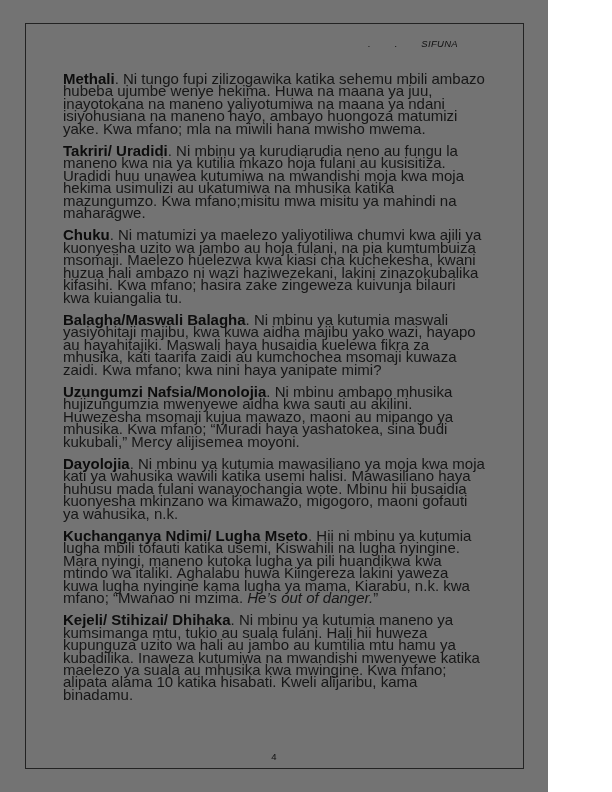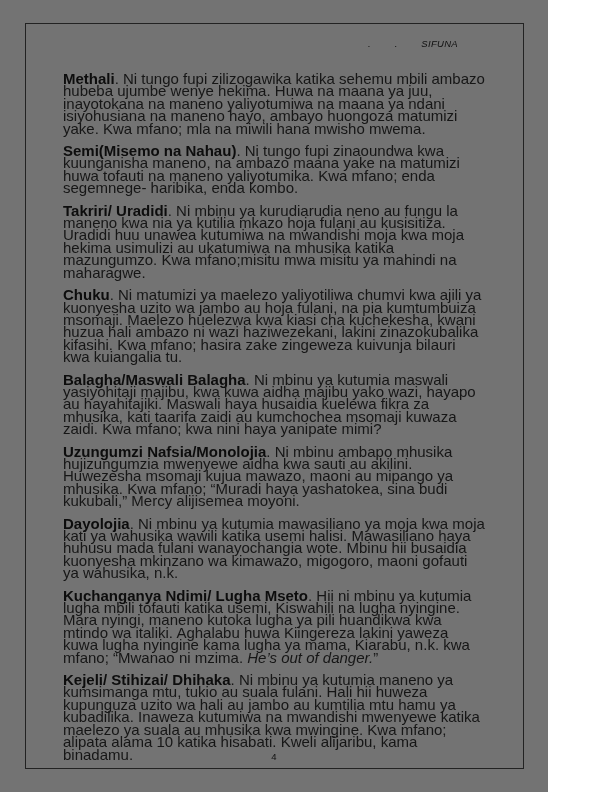--- a/index.html
+++ b/index.html
@@ -82,21 +82,20 @@
   <div class="content">
 
     <div class="running-header">
       <span class="hdr-dot">.</span><span class="hdr-dot">.</span><em>SIFUNA</em>
     </div>
 
     <div class="body-text">
 
       <p><strong>Methali</strong><span>. Ni tungo fupi zilizogawika katika sehemu mbili ambazo hubeba ujumbe wenye hekima. Huwa na maana ya juu, inayotokana na maneno yaliyotumiwa na maana ya ndani isiyohusiana na maneno hayo, ambayo huongoza matumizi yake. Kwa mfano; mla na miwili hana mwisho mwema.</span></p>
 
-      <p><strong>Semi(Misemo na Nahau)</strong><span>. Ni tungo fupi zinaoundwa kwa kuunganisha maneno, na ambazo maana yake na matumizi huwa tofauti na maneno yaliyotumika. Kwa mfano; enda segemnege- haribika, enda kombo.</span></p>
 
       <p><strong>Takriri/ Uradidi</strong><span>. Ni mbinu ya kurudiarudia neno au fungu la maneno kwa nia ya kutilia mkazo hoja fulani au kusisitiza. Uradidi huu unawea kutumiwa na mwandishi moja kwa moja hekima usimulizi au ukatumiwa na mhusika katika mazungumzo. Kwa mfano;misitu mwa misitu ya mahindi na maharagwe.</span></p>
 
 
       <p><strong>Chuku</strong><span>. Ni matumizi ya maelezo yaliyotiliwa chumvi kwa ajili ya kuonyesha uzito wa jambo au hoja fulani, na pia kumtumbuiza msomaji. Maelezo huelezwa kwa kiasi cha kuchekesha, kwani huzua hali ambazo ni wazi haziwezekani, lakini zinazokubalika kifasihi. Kwa mfano; hasira zake zingeweza kuivunja bilauri kwa kuiangalia tu.</span></p>
 
       <p><strong>Balagha/Maswali Balagha</strong><span>. Ni mbinu ya kutumia maswali yasiyohitaji majibu, kwa kuwa aidha majibu yako wazi, hayapo au hayahitajiki. Maswali haya husaidia kuelewa fikra za mhusika, kati taarifa zaidi au kumchochea msomaji kuwaza zaidi. Kwa mfano; kwa nini haya yanipate mimi?</span></p>
 
       <p><strong>Uzungumzi Nafsia/Monolojia</strong><span>. Ni mbinu ambapo mhusika hujizungumzia mwenyewe aidha kwa sauti au akilini. Huwezesha msomaji kujua mawazo, maoni au mipango ya mhusika. Kwa mfano; “Muradi haya yashatokea, sina budi kukubali,” Mercy alijisemea moyoni.</span></p>
 

